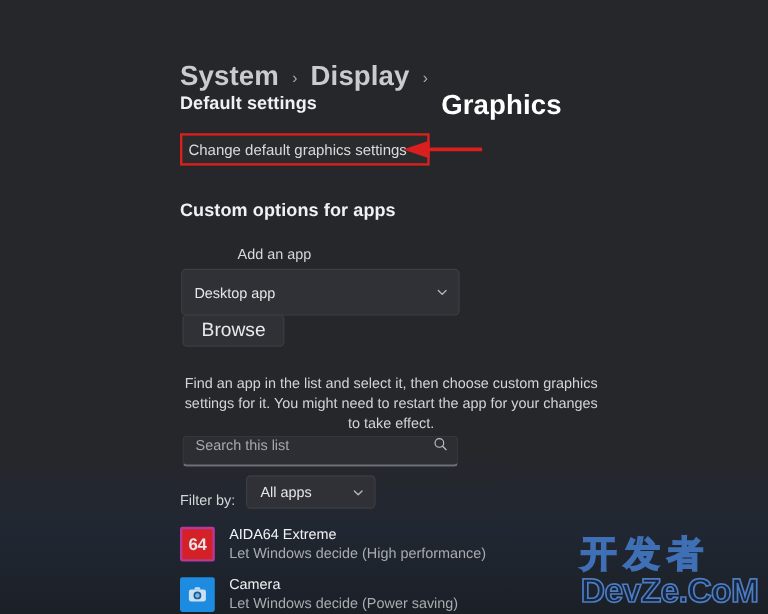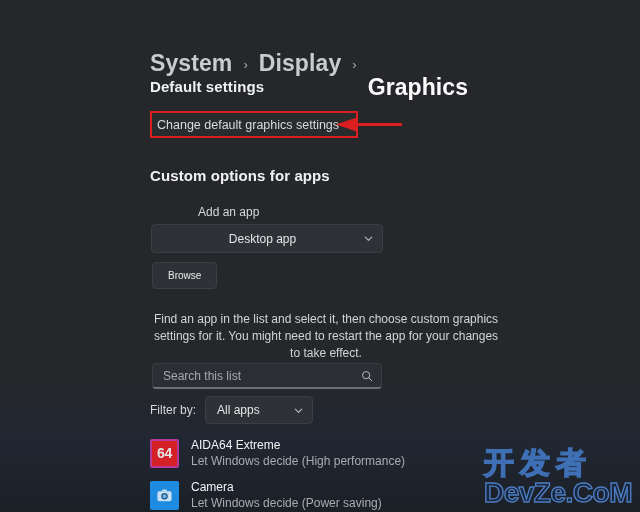--- a/index.html
+++ b/index.html
@@ -107,30 +107,29 @@
     margin-left: 48px;
   }
   #label-add-app { top: 205px; }
 
   
   .combo {
     position: absolute;
     left: 1px;
     top: 224px;
     width: 232px;
-    height: 29px;
+    height: 39px;
     box-sizing: border-box;
     background: #2f3136;
     border: 1px solid #3c3e43;
     border-radius: 4px;
     display: flex;
     align-items: center;
     padding: 0 8px 0 10px;
     cursor: pointer;
-    text-align: center;
   }
   .combo .combo-value {
     font-size: 12px;
     color: #e4e6e8;
     flex: 1;
   }
   .chev {
     width: 11px;
     height: 11px;
     color: #b8babd;
@@ -140,21 +139,21 @@
   .btn {
     position: absolute;
     left: 2px;
     top: 262px;
     height: 27px;
     padding: 0 15px;
     background: #2f3136;
     border: 1px solid #3c3e43;
     border-radius: 4px;
     color: #e8eaec;
-    font-size: 10px;
+    font-size: 16px;
     font-family: "Liberation Sans", sans-serif;
     cursor: pointer;
     display: flex;
     align-items: center;
   }
 
   
   .description {
     position: absolute;
     left: 0;
@@ -172,41 +171,41 @@
     left: 2px;
     top: 363px;
     width: 230px;
     height: 26px;
     box-sizing: border-box;
     background: #2c2e33;
     border: 1px solid #393b40;
     border-bottom: 2px solid #6d7077;
     border-radius: 4px;
     display: flex;
-    align-items: center;
+    align-items: flex-start;
     padding: 0 8px 0 10px;
   }
   .search-box .search-text {
     flex: 1;
     font-size: 12px;
     color: #a7a9ad;
   }
   .search-icon {
     width: 12px;
     height: 12px;
     color: #bfc1c4;
   }
 
   
   .filter-row {
     position: absolute;
     left: 0;
     top: 396px;
     display: flex;
-    align-items: center;
+    align-items: flex-end;
     gap: 9px;
   }
   .filter-label {
     font-size: 12px;
     color: #d4d6d8;
   }
   .filter-combo {
     width: 108px;
     height: 28px;
     box-sizing: border-box;

